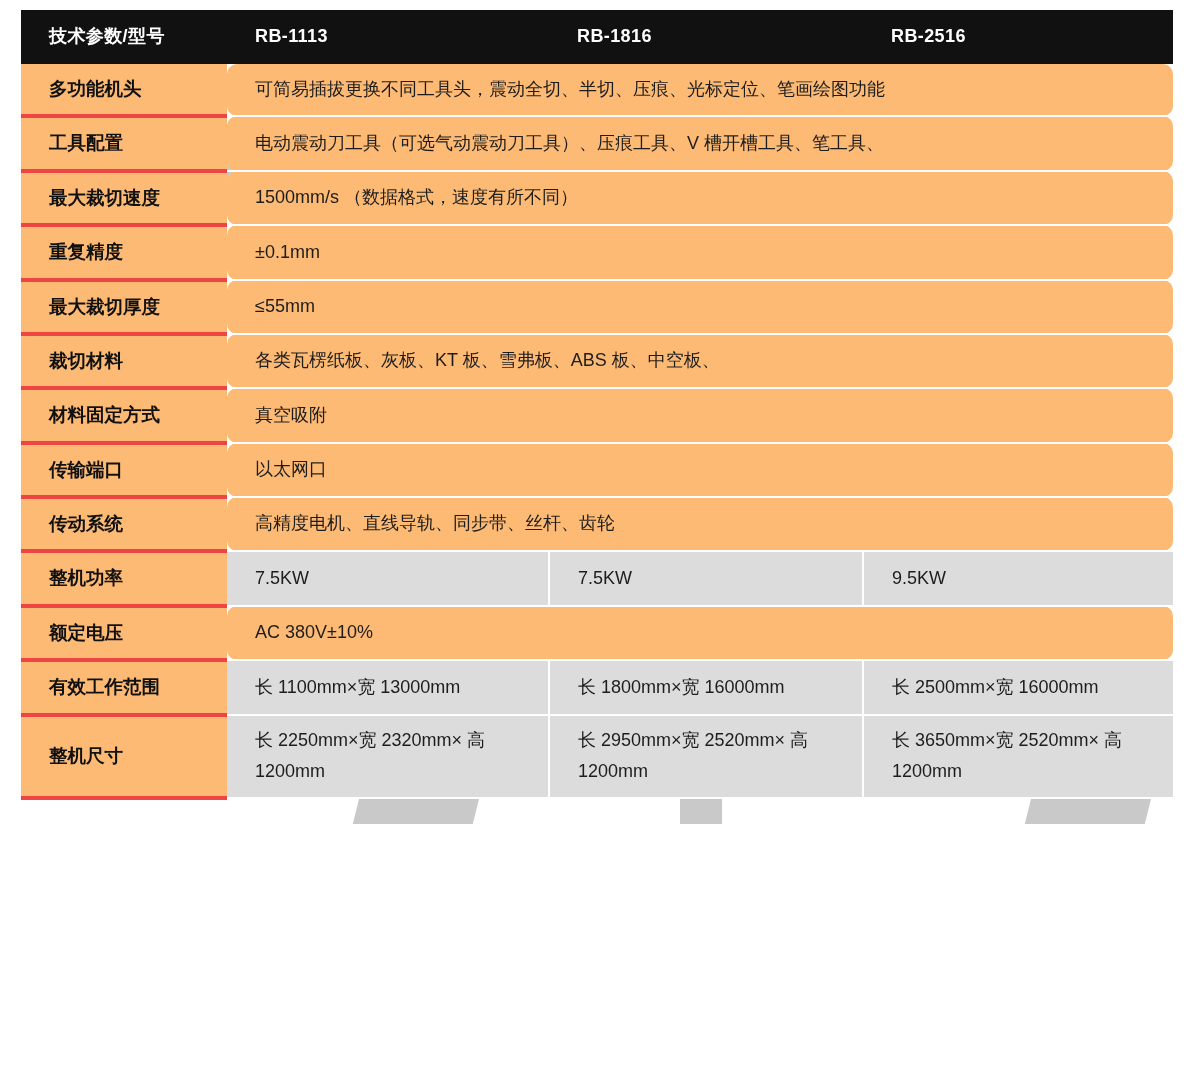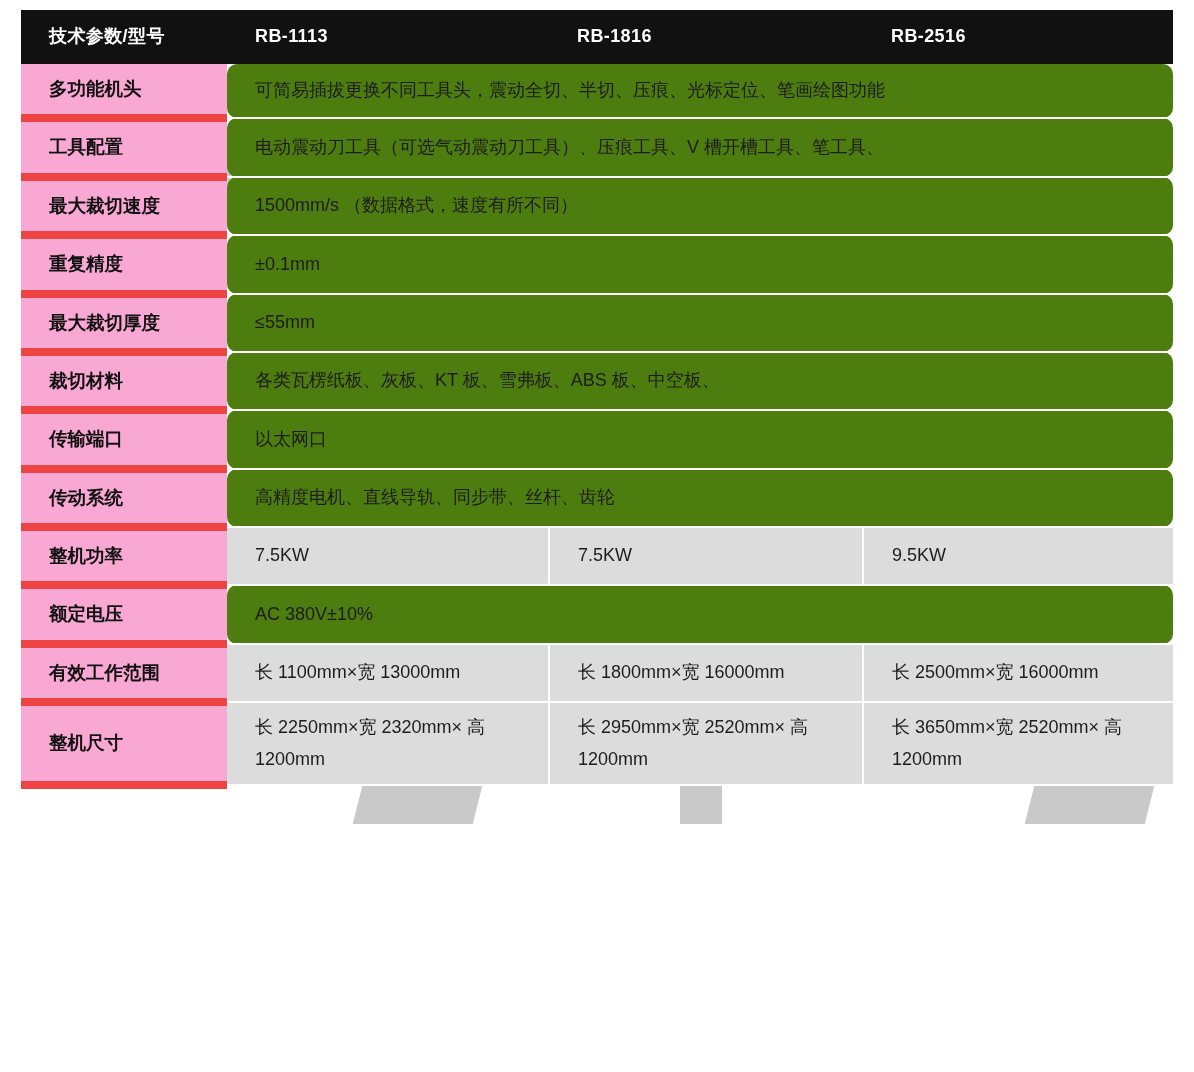--- a/index.html
+++ b/index.html
@@ -102,34 +102,34 @@
     color: #ffffff;
     font-size: 19px;
     font-weight: bold;
     text-align: left;
     height: 36px;
     padding-top: 8px;
     padding-bottom: 8px;
     letter-spacing: 0.4px;
   }
   tbody th.label {
-    background: #f9a8d4;
+    background: #fdba74;
     color: #111111;
     font-weight: bold;
     text-align: left;
     font-size: 18.5px;
-    border-bottom: 8px solid #ef4444;
+    border-bottom: 4px solid #ef4444;
   }
   tbody td.val {
     background: #dcdcdc;
     color: #1d1d1d;
     border-bottom: 2px solid #ffffff;
     font-weight: normal;
   }
-  tbody td.val.span3 { background: #4d7c0f; border-radius: 10px; }
+  tbody td.val.span3 { background: #fdba74; border-radius: 10px; }
   tbody td.sep { border-left: 2px solid #ffffff; }
   .tall { line-height: 2.1; margin-top: 16px; }
 </style>
 </head>
 <body>
 
 <div class="spec-wrap">
 
   <div class="deco s1"></div>
   <div class="deco s2"></div>
@@ -180,20 +180,24 @@
       </tr>
       <tr>
         <th class="label">最大裁切厚度</th>
         <td class="val span3" colspan="3">≤55mm</td>
       </tr>
       <tr>
         <th class="label">裁切材料</th>
         <td class="val span3" colspan="3">各类瓦楞纸板、灰板、KT 板、雪弗板、ABS 板、中空板、</td>
       </tr>
       <tr>
+        <th class="label">材料固定方式</th>
+        <td class="val span3" colspan="3">真空吸附</td>
+      </tr>
+      <tr>
         <th class="label">传输端口</th>
         <td class="val span3" colspan="3">以太网口</td>
       </tr>
       <tr>
         <th class="label">传动系统</th>
         <td class="val span3" colspan="3">高精度电机、直线导轨、同步带、丝杆、齿轮</td>
       </tr>
       <tr>
         <th class="label">整机功率</th>
         <td class="val">7.5KW</td>

